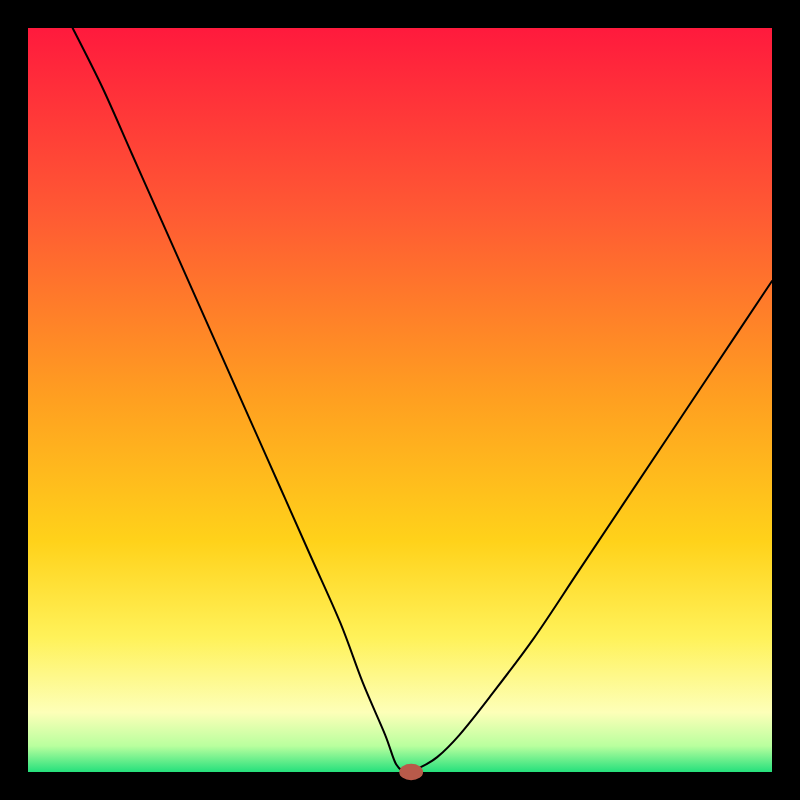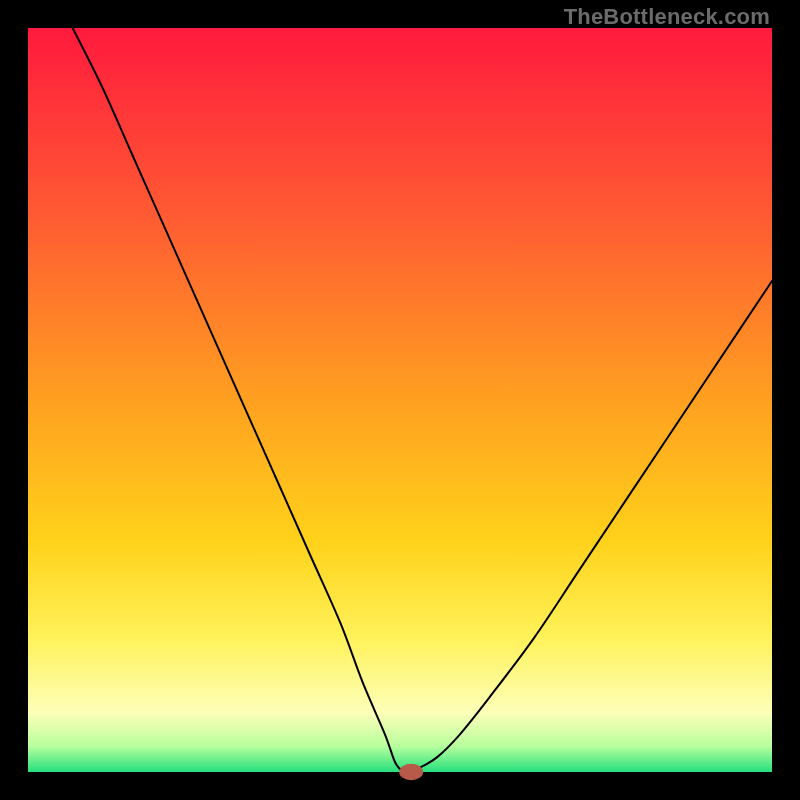--- a/index.html
+++ b/index.html
@@ -56,21 +56,20 @@
   }
   .marker {
     fill: #b85a4a;
     stroke: none;
   }
 </style>
 </head>
 <body>
 
 <div class="frame">
-  <div class="watermark">TheBottleneck.com</div>
 
   <div class="plot-area" id="plot-area" style="--c0: #ff1a3d; --c1: #ff5a33; --c2: #ffa020; --c3: #ffd21a; --c4: #fff25a; --c5: #fdffb8; --c6: #b9ff9e; --c7: #25e07c;">
     <svg class="curve" viewBox="0 0 100 100" preserveAspectRatio="none">
       <path id="curve-path" fill="none" stroke="#000000" stroke-width="2" stroke-linecap="round" stroke-linejoin="round" vector-effect="non-scaling-stroke" d="M 6 0 C 6.666666666666667 1.3333333333333333, 8.666666666666666 5.166666666666666, 10 8 C 11.333333333333334 10.833333333333334, 12.666666666666666 14, 14 17 C 15.333333333333334 20, 16.666666666666668 23, 18 26 C 19.333333333333332 29, 20.666666666666668 32, 22 35 C 23.333333333333332 38, 24.666666666666668 41, 26 44 C 27.333333333333332 47, 28.666666666666668 50, 30 53 C 31.333333333333332 56, 32.666666666666664 59, 34 62 C 35.333333333333336 65, 36.666666666666664 68, 38 71 C 39.333333333333336 74, 40.833333333333336 77.16666666666667, 42 80 C 43.166666666666664 82.83333333333333, 44 85.5, 45 88 C 46 90.5, 47.25 93.16666666666667, 48 95 C 48.75 96.83333333333333, 49 98.16666666666667, 49.5 99 C 50 99.83333333333333, 50.5 99.91666666666667, 51 100 C 51.5 100.08333333333333, 51.833333333333336 99.83333333333333, 52.5 99.5 C 53.166666666666664 99.16666666666667, 54.083333333333336 98.75, 55 98 C 55.916666666666664 97.25, 56.833333333333336 96.33333333333333, 58 95 C 59.166666666666664 93.66666666666667, 60.333333333333336 92.16666666666667, 62 90 C 63.666666666666664 87.83333333333333, 66 84.83333333333333, 68 82 C 70 79.16666666666667, 72 76, 74 73 C 76 70, 78 67, 80 64 C 82 61, 84 58, 86 55 C 88 52, 89.66666666666667 49.5, 92 46 C 94.33333333333333 42.5, 98.66666666666667 36, 100 34"></path>
       <ellipse id="marker-dot" class="marker" cx="51.5" cy="100" rx="1.6" ry="1.1" fill="#b85a4a"></ellipse>
     </svg>
   </div>
 </div>
 
 </body></html>

